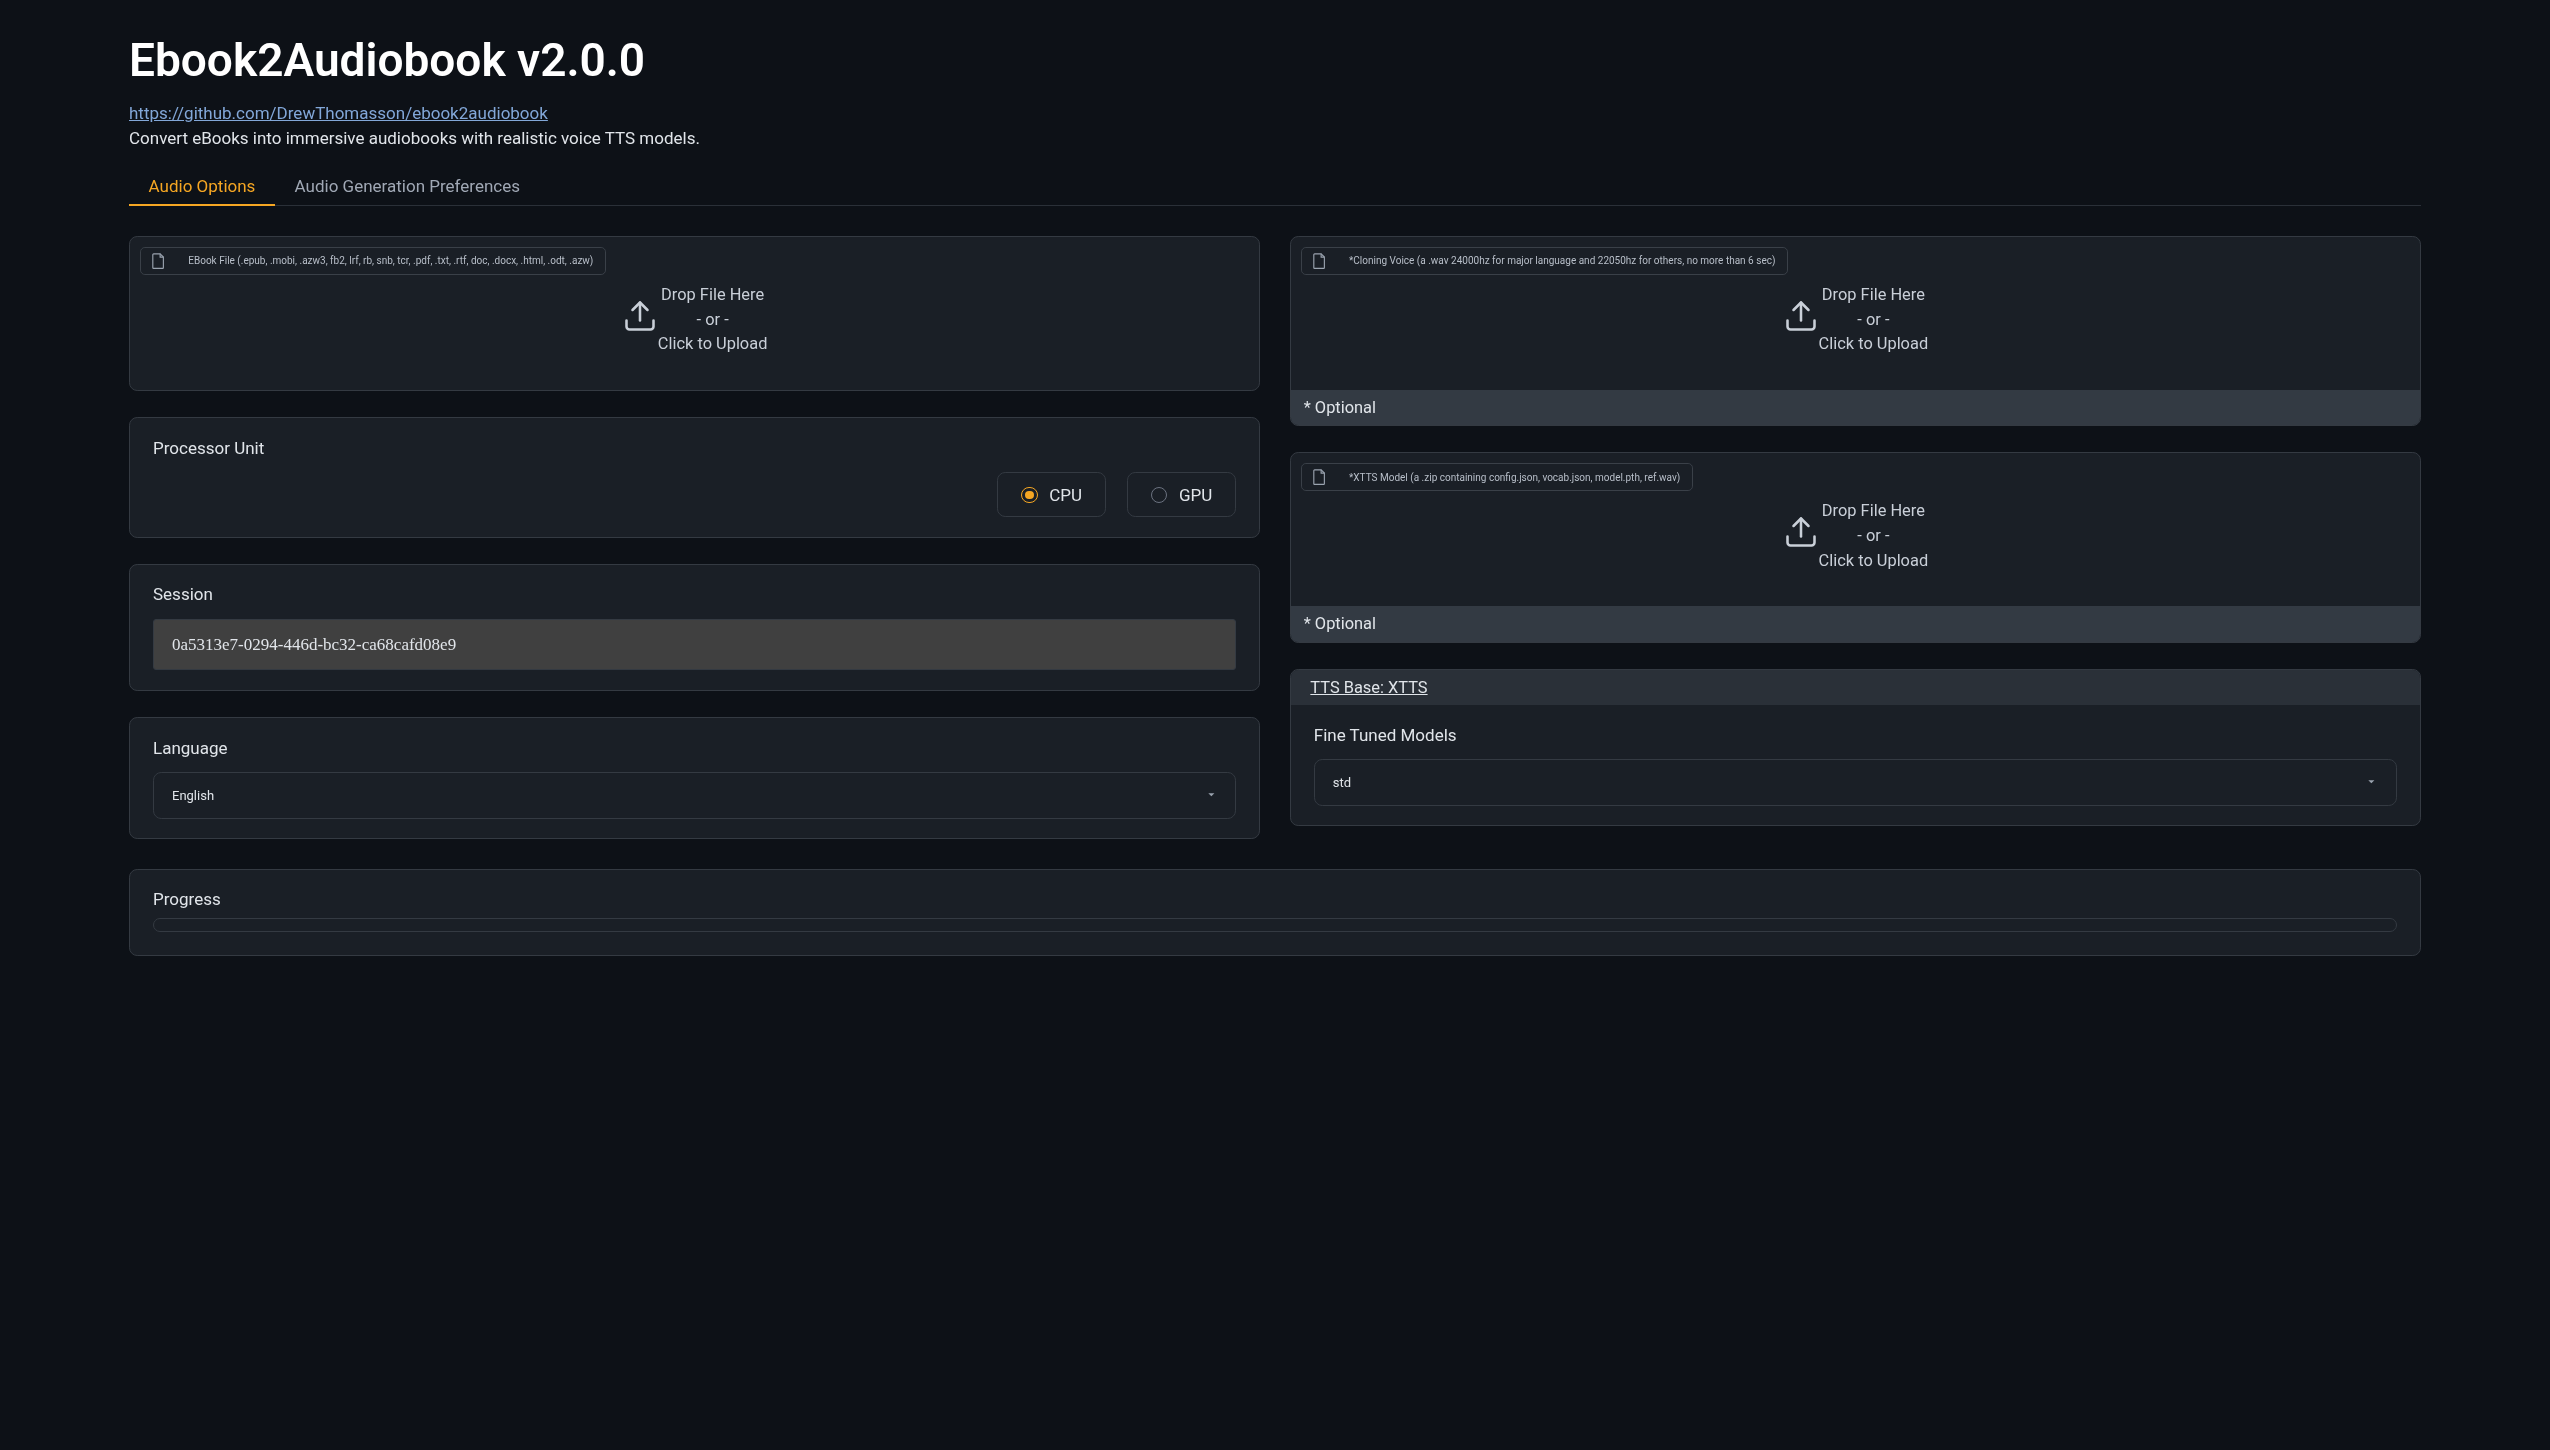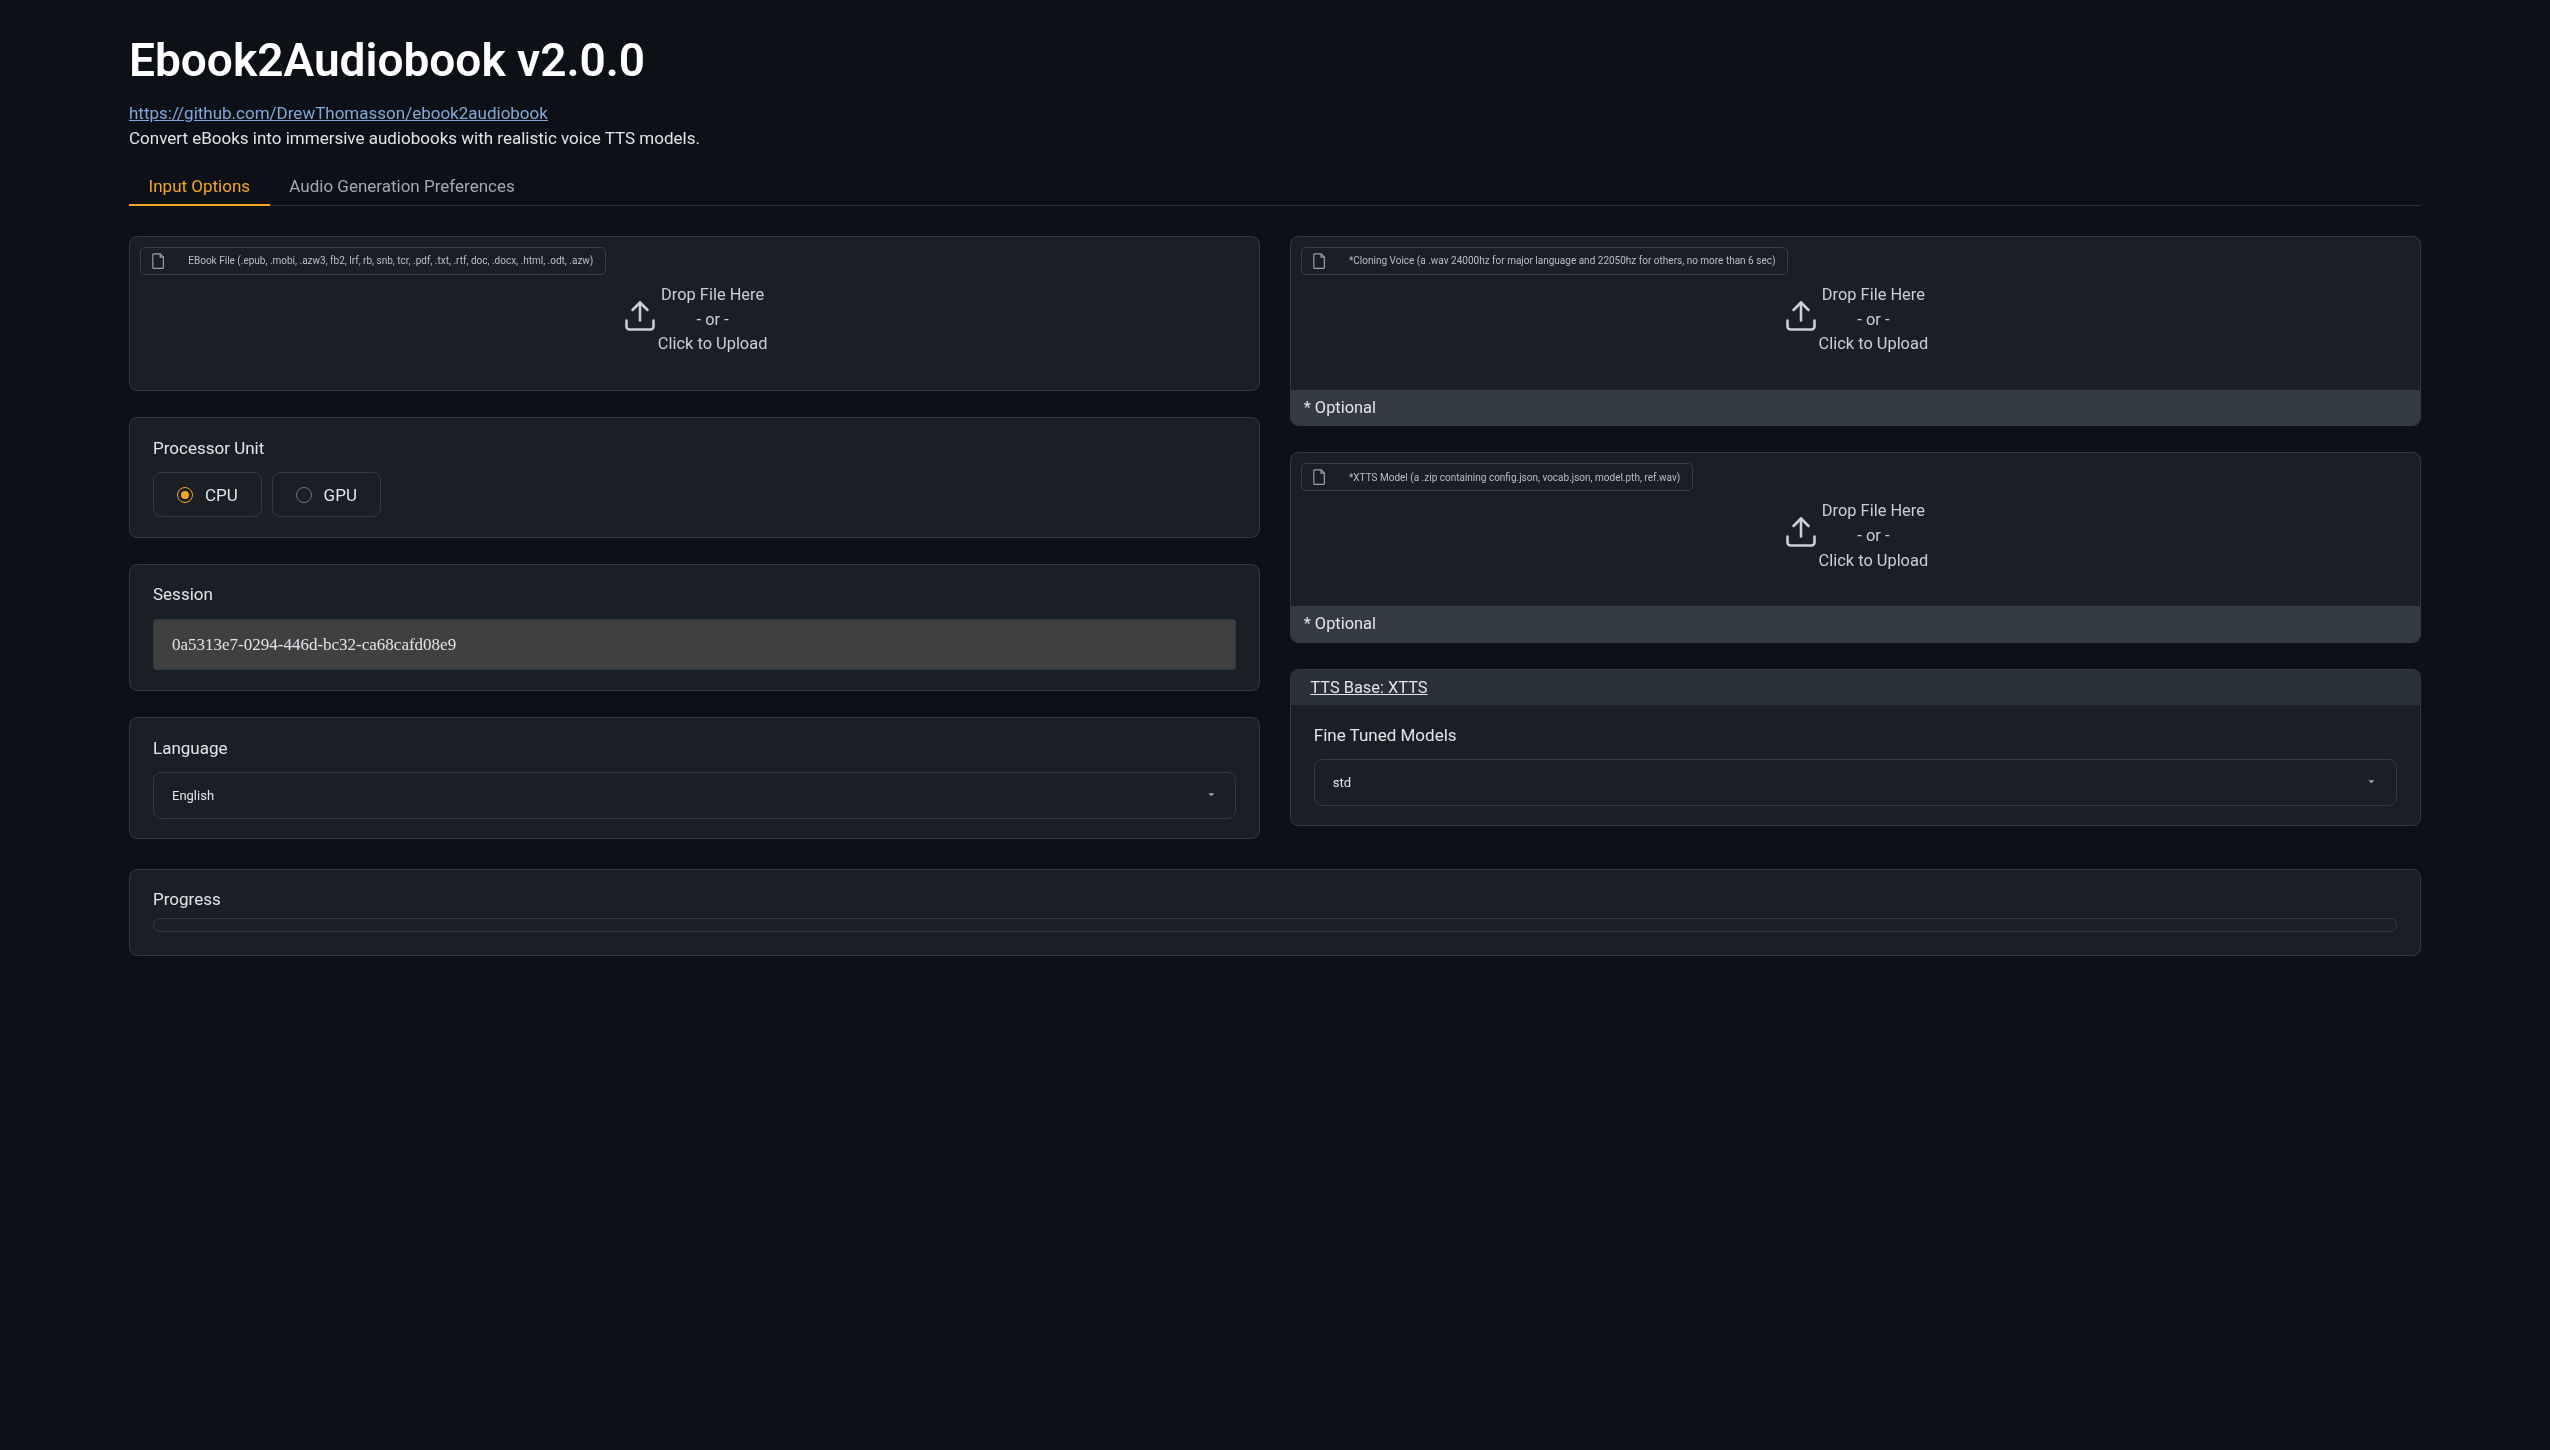--- a/index.html
+++ b/index.html
@@ -116,21 +116,22 @@
       font-size: 16.4px;
       color: #e1e5ea;
     }
     .section-label {
       font-size: 17px;
       color: #e1e5ea;
       margin-bottom: 14.7px;
     }
     .radio-group {
       display: flex;
-      gap: 10px;
+      gap: 21px;
+      justify-content: flex-end;
     }
     .radio-option {
       display: flex;
       align-items: center;
       gap: 11.5px;
       background-color: #1a1f26;
       border: 0.8px solid #343a42;
       border-radius: 8.2px;
       padding: 11.5px 23px;
       font-size: 17px;
@@ -209,21 +210,21 @@
   </style>
 </head>
 <body>
 
 <div class="container">
   <h1>Ebook2Audiobook v2.0.0</h1>
   <a href="#" class="repo-link">https://github.com/DrewThomasson/ebook2audiobook</a>
   <p class="description">Convert eBooks into immersive audiobooks with realistic voice TTS models.</p>
 
   <div class="tabs">
-    <div class="tab active">Input Options</div>
+    <div class="tab active">Audio Options</div>
     <div class="tab">Audio Generation Preferences</div>
   </div>
 
   <div class="columns">
 
     <div class="column">
 
       <div class="panel">
         <div class="file-label">
           <span class="file-icon">

